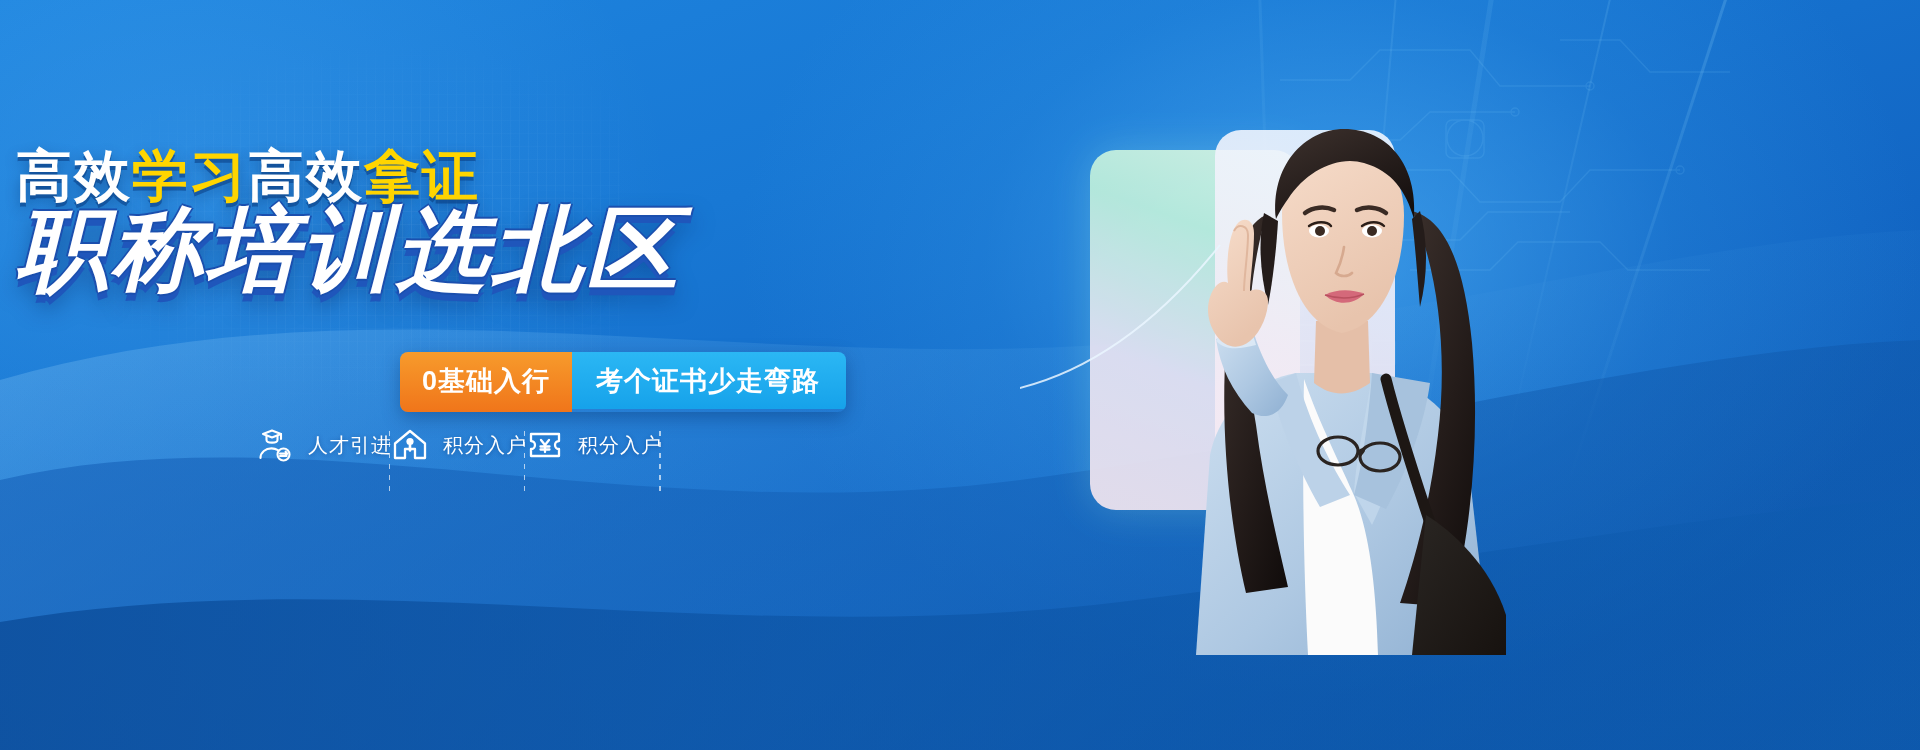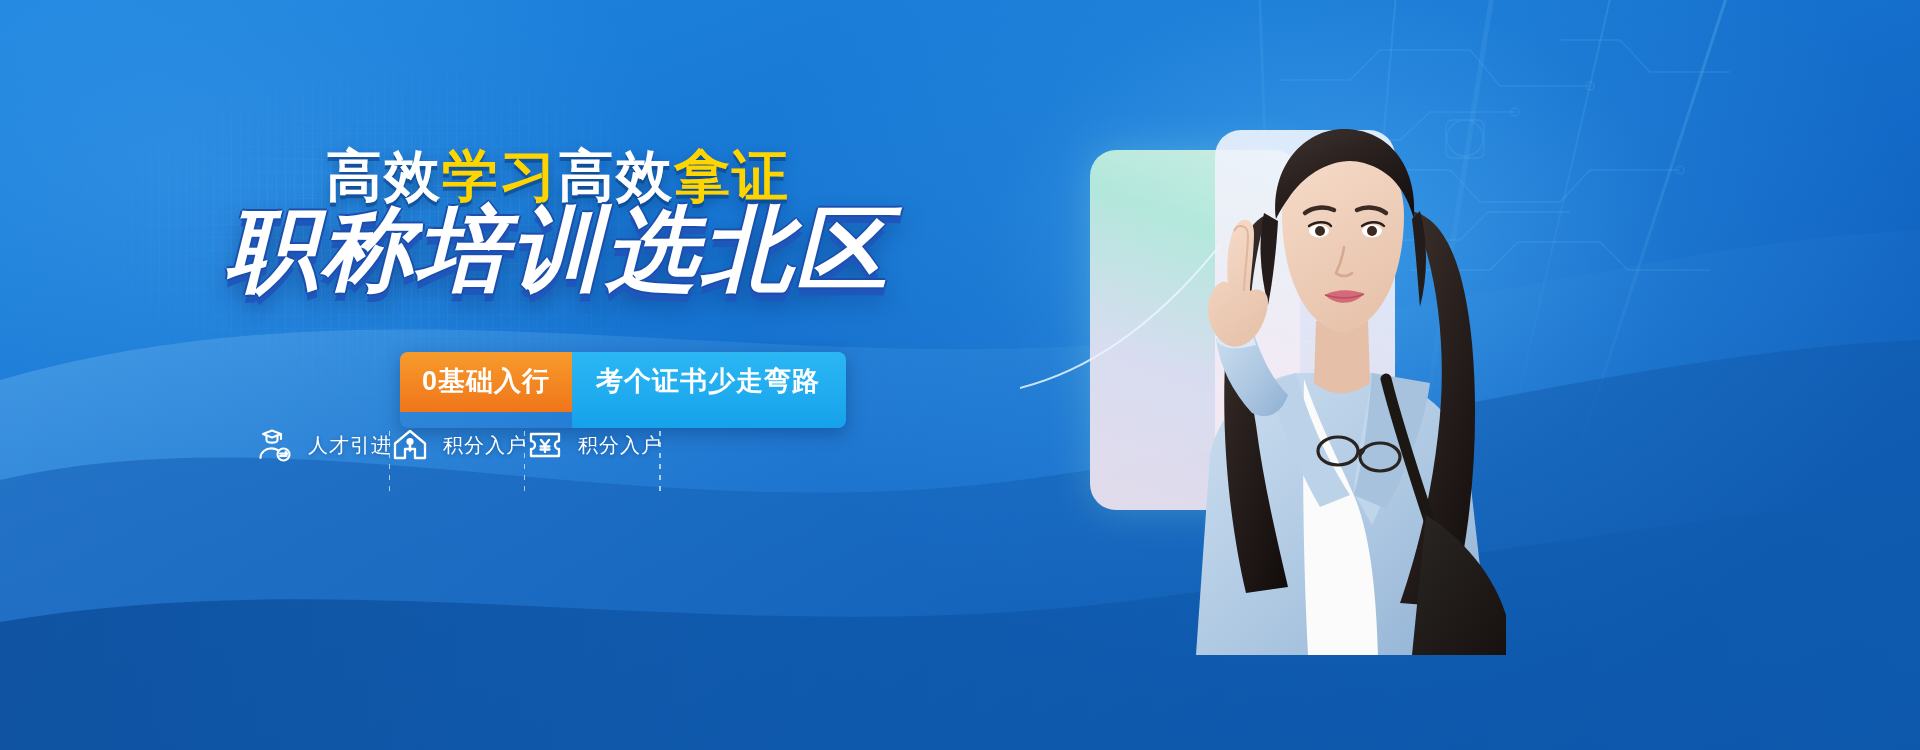--- a/index.html
+++ b/index.html
@@ -65,21 +65,21 @@
     opacity:.92;
   }
   .screen-card2{
     position:absolute;left:1215px;top:130px;width:180px;height:400px;
     border-radius:26px;
     background:linear-gradient(200deg,#eef6ff 0%,#f4ecf6 55%,#f7e9f1 100%);
     opacity:.9;
   }
 
   
-  .headline-wrap{position:absolute;left:8px;top:148px;width:1100px;text-align:center;}
+  .headline-wrap{position:absolute;left:16px;top:148px;width:1100px;}
 
   .line1{
     font-size:56px;font-weight:bold;letter-spacing:2px;line-height:1;
     font-family:"DejaVu Sans","Liberation Sans",sans-serif;
     color:#ffffff;
     text-shadow:0 4px 0 rgba(10,60,130,.55), 0 6px 14px rgba(5,40,100,.45);
     white-space:nowrap;
   }
   .line1 .hl{color:#FFD500;}
 
@@ -109,21 +109,21 @@
     box-shadow:0 6px 18px rgba(4,40,95,.35);
   }
   .badge-left{
     background:linear-gradient(180deg,#f79b2c 0%,#f0751a 100%);
     color:#fff;font-size:27px;font-weight:bold;letter-spacing:1px;
     padding:11px 22px 13px 22px;white-space:nowrap;
   }
   .badge-right{
     background:linear-gradient(180deg,#2bb7f4 0%,#16a2ea 100%);
     color:#fff;font-size:27px;font-weight:bold;letter-spacing:1px;
-    padding:11px 26px 29px 24px;white-space:nowrap;
+    padding:11px 26px 10px 24px;white-space:nowrap;
   }
 
   
   .features{
     position:absolute;left:255px;top:425px;display:flex;align-items:flex-start;
   }
   .feature{
     width:134px;display:flex;flex-direction:row;align-items:center;gap:13px;
   }
   .feature .ic{width:40px;height:40px;display:block;}

